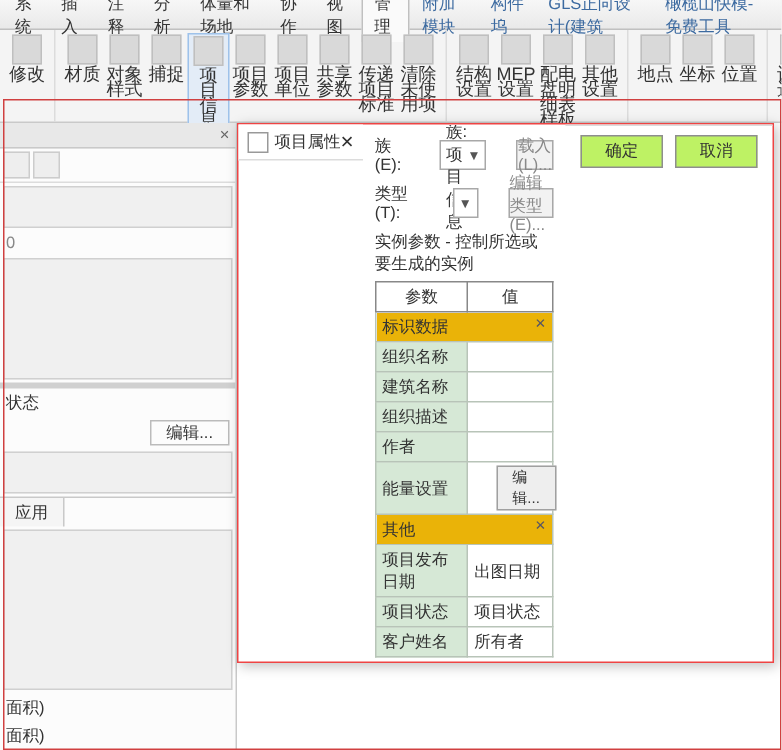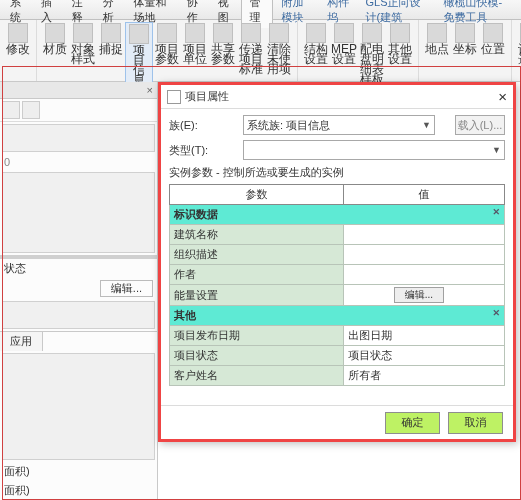--- a/index.html
+++ b/index.html
@@ -20,34 +20,34 @@
 .panelhead{background:#e8e8e8;border-bottom:1px solid #c9c9c9;padding:2px 4px;display:flex;justify-content:space-between}
 .panelhead .x{color:#666}
 .toolbar{display:flex;gap:2px;padding:2px;border-bottom:1px solid #dcdcdc}
 .tbtn{width:18px;height:18px;background:#eee;border:1px solid #ccc}
 .graybox{flex:1;background:#f0f0f0;margin:2px;border:1px solid #d0d0d0}
 .divider{height:4px;background:#d0d0d0;cursor:row-resize}
 .smalltabs{display:flex;border-top:1px solid #c9c9c9}
 .smalltabs span{padding:2px 10px;background:#f5f5f5;border-right:1px solid #c9c9c9}
 .canvas{flex:1;background:#fff;position:relative;overflow:hidden}
 .redframe{position:absolute;left:2px;top:66px;right:0;bottom:0;border:1px solid #d04040;pointer-events:none}
-.dialog{position:absolute;left:158px;top:82px;width:358px;height:360px;background:#fff;border:3px solid #ef4444;box-shadow:2px 2px 8px rgba(0,0,0,.25);display:flex;flex-direction:column}
+.dialog{position:absolute;left:158px;top:82px;width:358px;height:360px;background:#fff;border:1px solid #ef4444;box-shadow:2px 2px 8px rgba(0,0,0,.25);display:flex;flex-direction:row}
 .dlg-title{height:24px;display:flex;align-items:center;justify-content:space-between;padding:0 6px;border-bottom:1px solid #dcdcdc;background:#fff}
 .dlg-title .cx{font-size:15px;cursor:pointer}
 .dlg-body{flex:1;padding:6px 8px;overflow:auto}
 .formrow{display:flex;align-items:center;margin-bottom:5px;gap:20px}
 .formrow label{width:54px}
 .combo{flex:1;height:20px;border:1px solid #a8a8a8;background:#fff;display:flex;align-items:center;justify-content:space-between;padding:0 3px}
 .combo .arr{font-size:9px;color:#555}
 .btn{width:50px;height:20px;border:1px solid #a8a8a8;background:#f2f2f2;color:#888;display:flex;align-items:center;justify-content:center}
 .hint{margin:4px 0 4px 0}
 .ptable{width:100%;border-collapse:collapse}
 .ptable th{background:#fff;border:1px solid #888;padding:2px;text-align:center;font-weight:normal}
 .ptable td{border:1px solid #b8c4b8;padding:2px 4px;background:#d6e8d6;height:16px}
-.ptable tr.sect td{background:#5eead4;font-weight:bold;position:relative}
+.ptable tr.sect td{background:#eab308;font-weight:normal;position:relative}
 .ptable tr.sect td .toggle{position:absolute;right:4px;top:2px;font-size:9px;color:#556}
 .vcell{background:#fff!important}
 .ebtn{display:inline-block;border:1px solid #a0a0a0;background:#eee;padding:0 10px;font-size:10px;margin-left:30%}
 .dlg-foot{height:34px;display:flex;align-items:center;justify-content:flex-end;gap:8px;padding:0 10px;border-top:1px solid #dcdcdc}
 .fb{width:55px;height:22px;border:1px solid #8e8e8e;background:#bef264;cursor:pointer}
 .gicon{width:14px;height:14px;display:inline-block;border:1px solid #999;background:#fff;margin-right:4px;vertical-align:middle}
 </style>
 </head>
 <body>
 
@@ -222,34 +222,39 @@
           <span class="arr">▼</span>
         </div>
       <div class="btn">载入(L)...</div>
     </div>
     <div class="formrow">
       <label>类型(T):</label>
       <div class="combo">
           <span></span>
           <span class="arr">▼</span>
         </div>
+      <div class="btn">编辑类型(E)...</div>
     </div>
     <div class="hint">实例参数 - 控制所选或要生成的实例</div>
     <table class="ptable">
       <thead>
           <tr>
         <th style="width:52%">参数</th>
         <th>值</th>
       </tr>
         </thead>
       <tbody id="ptbody">
           <tr class="sect">
             <td colspan="2">标识数据<span class="toggle">✕</span></td>
           </tr>
           <tr>
+            <td>组织名称</td>
+            <td class="vcell"></td>
+          </tr>
+          <tr>
             <td>建筑名称</td>
             <td class="vcell"></td>
           </tr>
           <tr>
             <td>组织描述</td>
             <td class="vcell"></td>
           </tr>
           <tr>
             <td>作者</td>
             <td class="vcell"></td>

